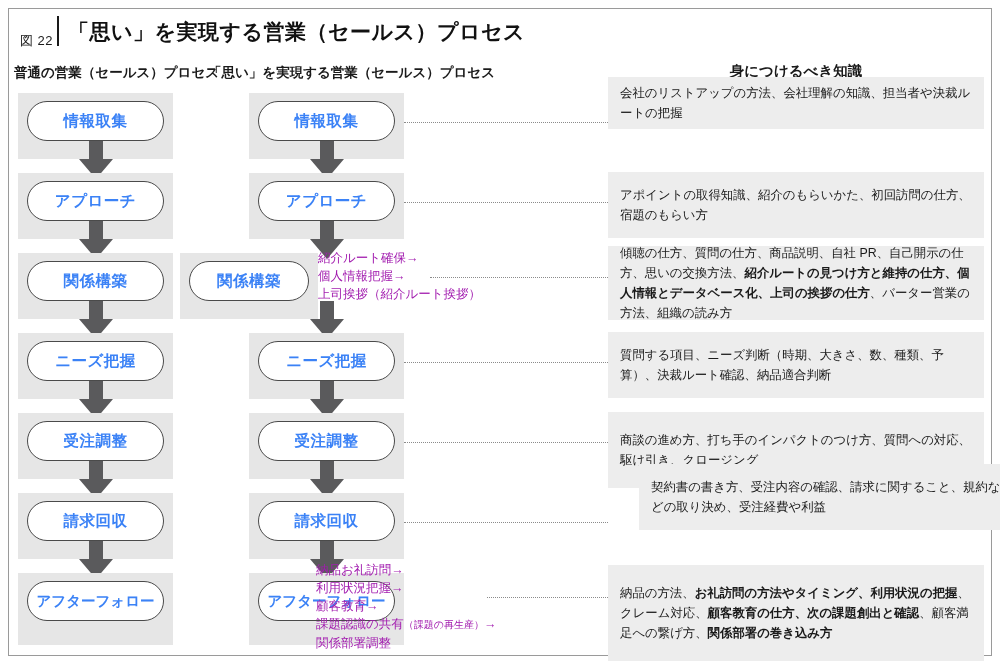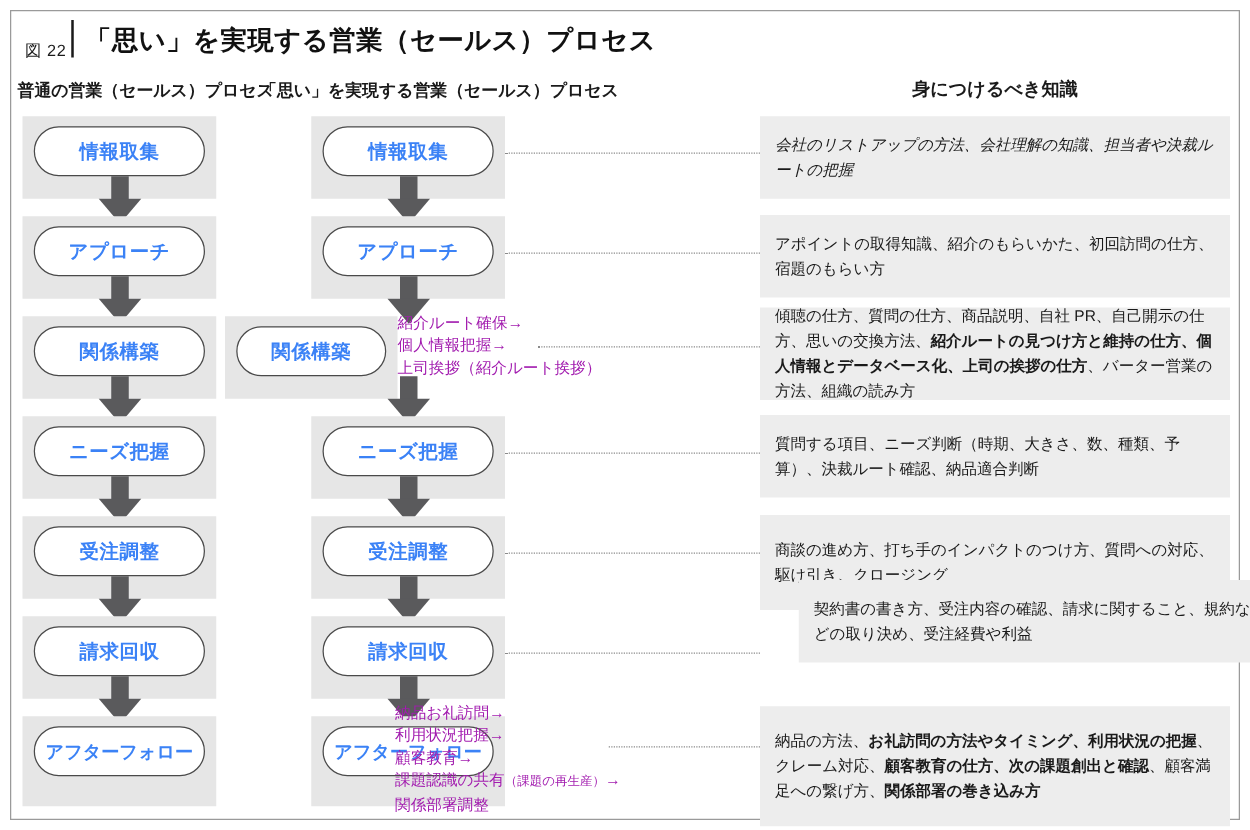--- a/index.html
+++ b/index.html
@@ -289,21 +289,21 @@
       <div class="dotted" style="left: 404px; top: 122px; width: 204px;"></div>
       <div class="dotted" style="left: 404px; top: 202px; width: 204px;"></div>
       <div class="dotted" style="left: 430px; top: 277px; width: 178px;"></div>
       <div class="dotted" style="left: 404px; top: 362px; width: 204px;"></div>
       <div class="dotted" style="left: 404px; top: 442px; width: 204px;"></div>
       <div class="dotted" style="left: 404px; top: 522px; width: 204px;"></div>
       <div class="dotted" style="left: 487px; top: 597px; width: 121px;"></div>
     </div>
 
   <div id="kpanels">
-      <div class="kbox" style="top: 93px; height: 66px; font-style: italic;">
+      <div class="kbox" style="top: 77px; height: 52px;">
         <span class="t"><span>会社のリストアップの方法、会社理解の知識、担当者や決裁ルートの把握</span></span>
       </div>
       <div class="kbox" style="top: 172px; height: 66px;">
         <span class="t"><span>アポイントの取得知識、紹介のもらいかた、初回訪問の仕方、宿題のもらい方</span></span>
       </div>
       <div class="kbox" style="top: 246px; height: 74px;">
         <span class="t"><span>傾聴の仕方、質問の仕方、商品説明、自社 PR、自己開示の仕方、思いの交換方法、</span><b>紹介ルートの見つけ方と維持の仕方、個人情報とデータベース化、上司の挨拶の仕方</b><span>、バーター営業の方法、組織の読み方</span></span>
       </div>
       <div class="kbox" style="top: 332px; height: 66px;">
         <span class="t"><span>質問する項目、ニーズ判断（時期、大きさ、数、種類、予算）、決裁ルート確認、納品適合判断</span></span>

